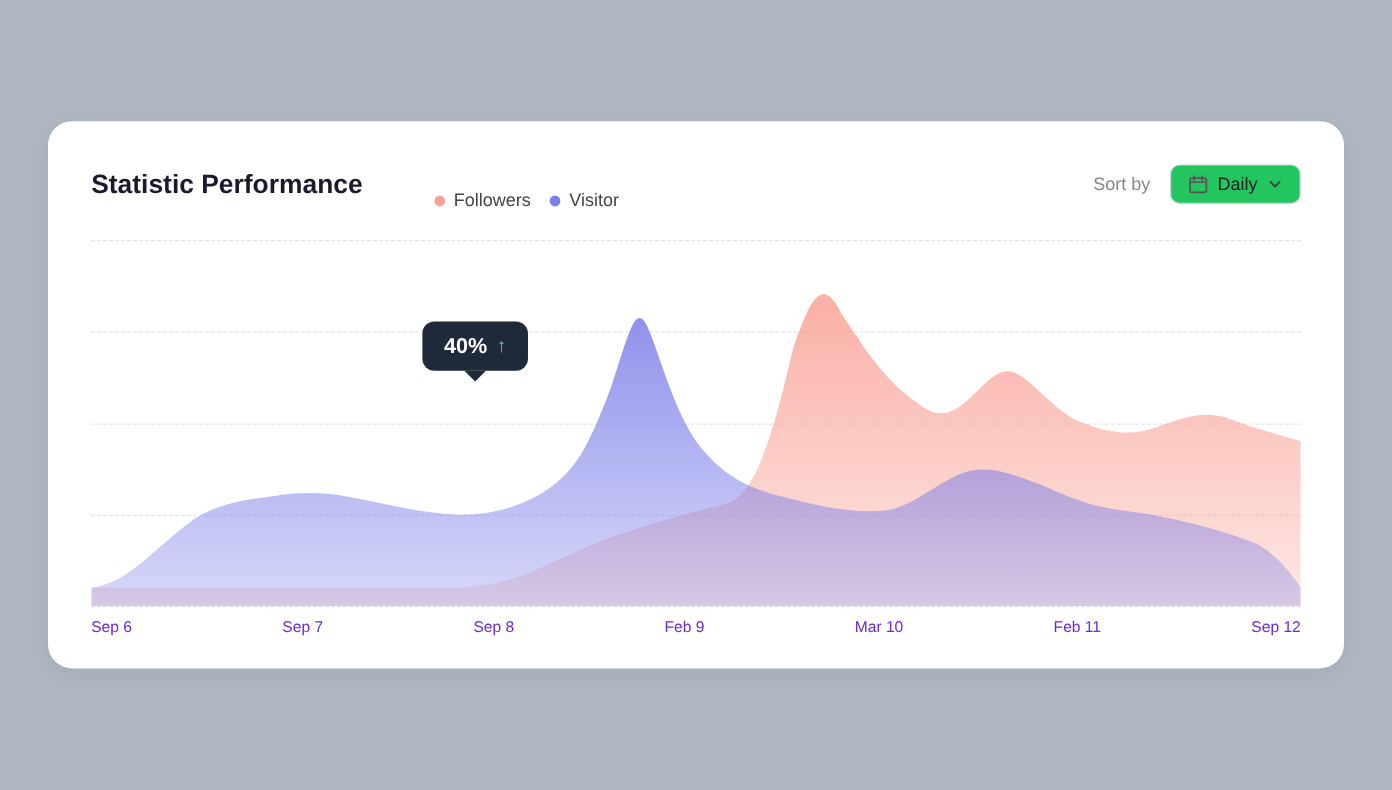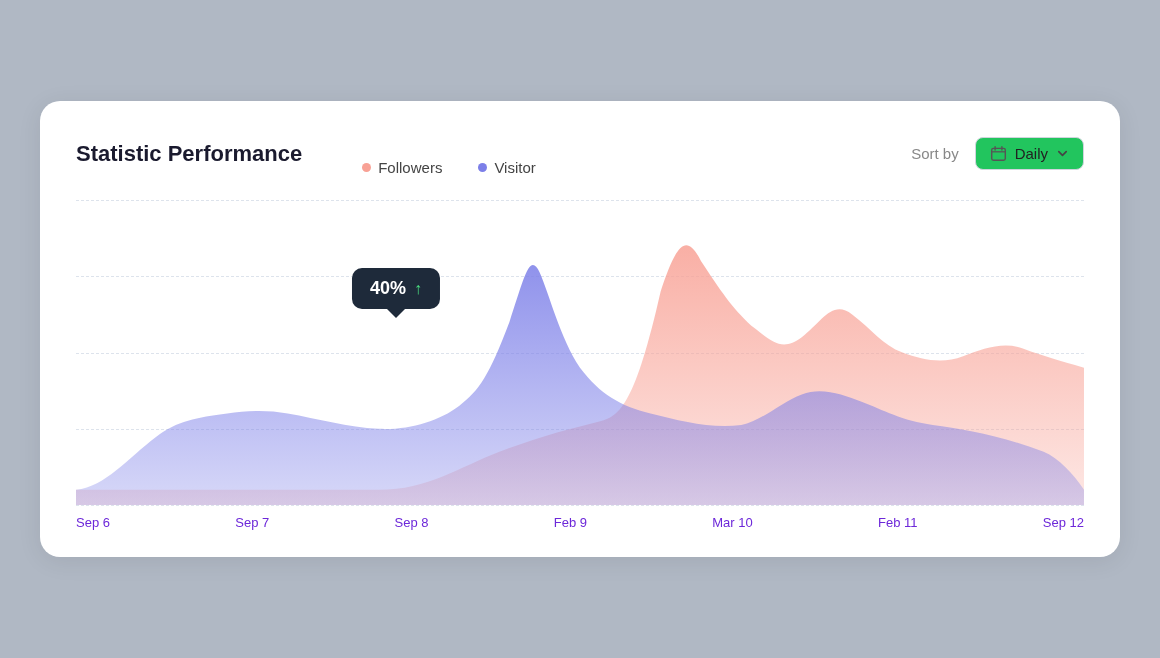--- a/index.html
+++ b/index.html
@@ -30,21 +30,21 @@
     .title {
       font-size: 22px;
       font-weight: 700;
       color: #1a1a2e;
       margin-right: 60px;
       white-space: nowrap;
     }
     .legend {
       display: flex;
       align-items: center;
-      gap: 36px;
+      gap: 16px;
       flex: 1;
       margin-top: 28px;
     }
     .legend-item {
       display: flex;
       align-items: center;
       gap: 7px;
       font-size: 15px;
       color: #444;
     }

